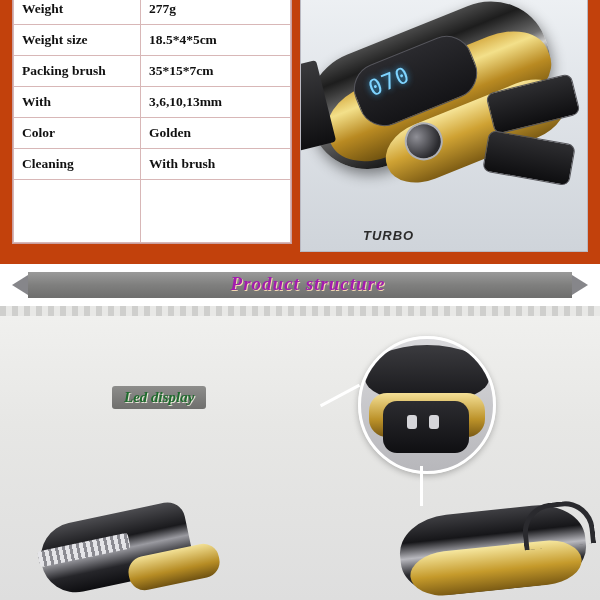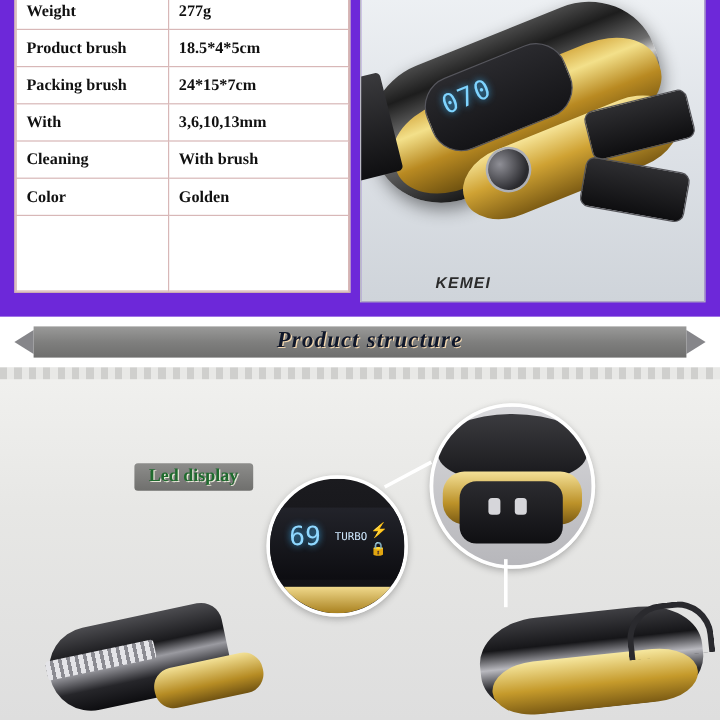--- a/index.html
+++ b/index.html
@@ -4,21 +4,21 @@
 <style>
   html,body{margin:0;padding:0;}
   body{
     width:600px;height:600px;overflow:hidden;background:#ffffff;
     font-family:"Liberation Serif", serif;
   }
   .page{position:relative;width:600px;height:600px;}
 
   
   .top{
-    position:relative;width:600px;height:264px;background:#6d28d9;
+    position:relative;width:600px;height:264px;background:#c2410c;
     box-sizing:border-box;
   }
   .spec-wrap{
     position:absolute;left:12px;top:-8px;width:280px;height:252px;
     border:1px solid #c9a0a0;box-sizing:border-box;background:#fff;
   }
   table.spec{
     border-collapse:collapse;width:100%;table-layout:fixed;
   }
   table.spec td{
@@ -117,21 +117,21 @@
   }
   .banner .bar:after{
     content:"";position:absolute;right:-16px;top:3px;
     border-top:10px solid transparent;border-bottom:10px solid transparent;
     border-left:16px solid #86868a;
   }
   .banner .title{
     position:absolute;left:16px;right:0;top:9px;text-align:center;
     font-family:"Liberation Serif", serif;
     font-weight:bold;font-style:italic;font-size:19px;
-    color:#0f172a;letter-spacing:1px;
+    color:#a21caf;letter-spacing:1px;
     text-shadow:1px 1px 0 #f2d7b0;
   }
 
   
   .bottom{
     position:absolute;left:0;top:306px;width:600px;height:294px;
     background:linear-gradient(180deg,#f1f1ef 0%,#e7e7e5 40%,#dedede 100%);
     overflow:hidden;
   }
   .bottom .stripe{
@@ -203,21 +203,21 @@
   .lead{
     position:absolute;background:#ffffff;
   }
   .lead.l1{left:318px;top:88px;width:44px;height:3px;transform:rotate(-28deg);}
   .lead.l2{left:420px;top:160px;width:3px;height:40px;}
 
   .tag{
     position:absolute;padding:3px 12px;border-radius:3px;
     background:linear-gradient(180deg,#8d8d8b,#6f6f6d);
     color:#1f6b2e;font-family:"Liberation Serif", serif;
-    font-weight:bold;font-size:15px;
+    font-weight:bold;font-style:italic;font-size:15px;
     text-shadow:1px 1px 0 #e7e7d8;white-space:nowrap;
   }
   .tag.led{left:112px;top:80px;}
 
   
   .clip{
     position:absolute;left:40px;top:188px;width:180px;height:110px;
   }
   .clip .hd{
     position:absolute;left:0;top:20px;width:150px;height:70px;
@@ -267,38 +267,38 @@
   <div class="top">
 
     <div class="spec-wrap">
       <table class="spec">
         <tbody>
           <tr>
             <td class="k">Weight</td>
             <td class="v">277g</td>
           </tr>
           <tr>
-            <td class="k">Product brush</td>
+            <td class="k">Weight size</td>
             <td class="v">18.5*4*5cm</td>
           </tr>
           <tr>
             <td class="k">Packing brush</td>
-            <td class="v">24*15*7cm</td>
+            <td class="v">35*15*7cm</td>
           </tr>
           <tr>
             <td class="k">With</td>
             <td class="v">3,6,10,13mm</td>
           </tr>
           <tr>
+            <td class="k">Color</td>
+            <td class="v">Golden</td>
+          </tr>
+          <tr>
             <td class="k">Cleaning</td>
             <td class="v">With brush</td>
-          </tr>
-          <tr>
-            <td class="k">Color</td>
-            <td class="v">Golden</td>
           </tr>
           <tr class="empty">
             <td class="k"></td>
             <td class="v"></td>
           </tr>
         </tbody>
       </table>
     </div>
 
     <div class="photo">
@@ -308,49 +308,41 @@
         <div class="gold2"></div>
         <div class="blade"></div>
         <div class="panel"></div>
         <div class="seg">070</div>
         <div class="btn"></div>
       </div>
       <div class="comb">
         <div class="c1"></div>
         <div class="c2"></div>
       </div>
-      <div class="brand">KEMEI</div>
+      <div class="brand">TURBO</div>
     </div>
   </div>
 
   <div class="banner">
     <div class="bar"></div>
     <div class="title">Product structure</div>
   </div>
 
   <div class="bottom">
     <div class="stripe"></div>
 
     <div class="cal2 hook">
       <div class="blk"></div>
       <div class="gld"></div>
       <div class="dark"></div>
       <div class="pin a"></div>
       <div class="pin b"></div>
     </div>
     <div class="lead l2"></div>
 
-    <div class="cal led">
-      <div class="scr"></div>
-      <div class="num">69</div>
-      <div class="turbo">TURBO</div>
-      <div class="bolt">⚡</div>
-      <div class="lock">🔒</div>
-      <div class="gold"></div>
-    </div>
     <div class="lead l1"></div>
     <div class="tag led">Led display</div>
 
     <div class="clip">
       <div class="hd"></div>
       <div class="gl"></div>
       <div class="teeth"></div>
     </div>
 
     <div class="gpiece">

